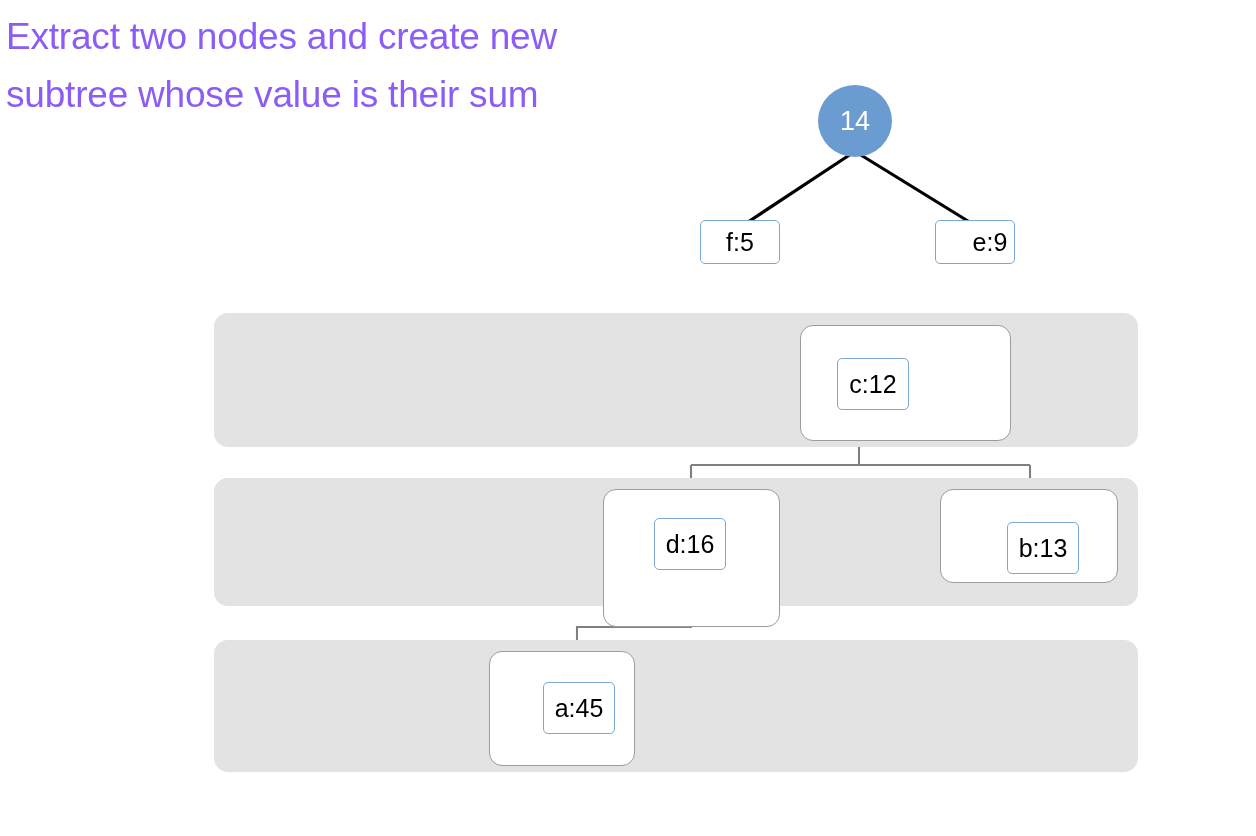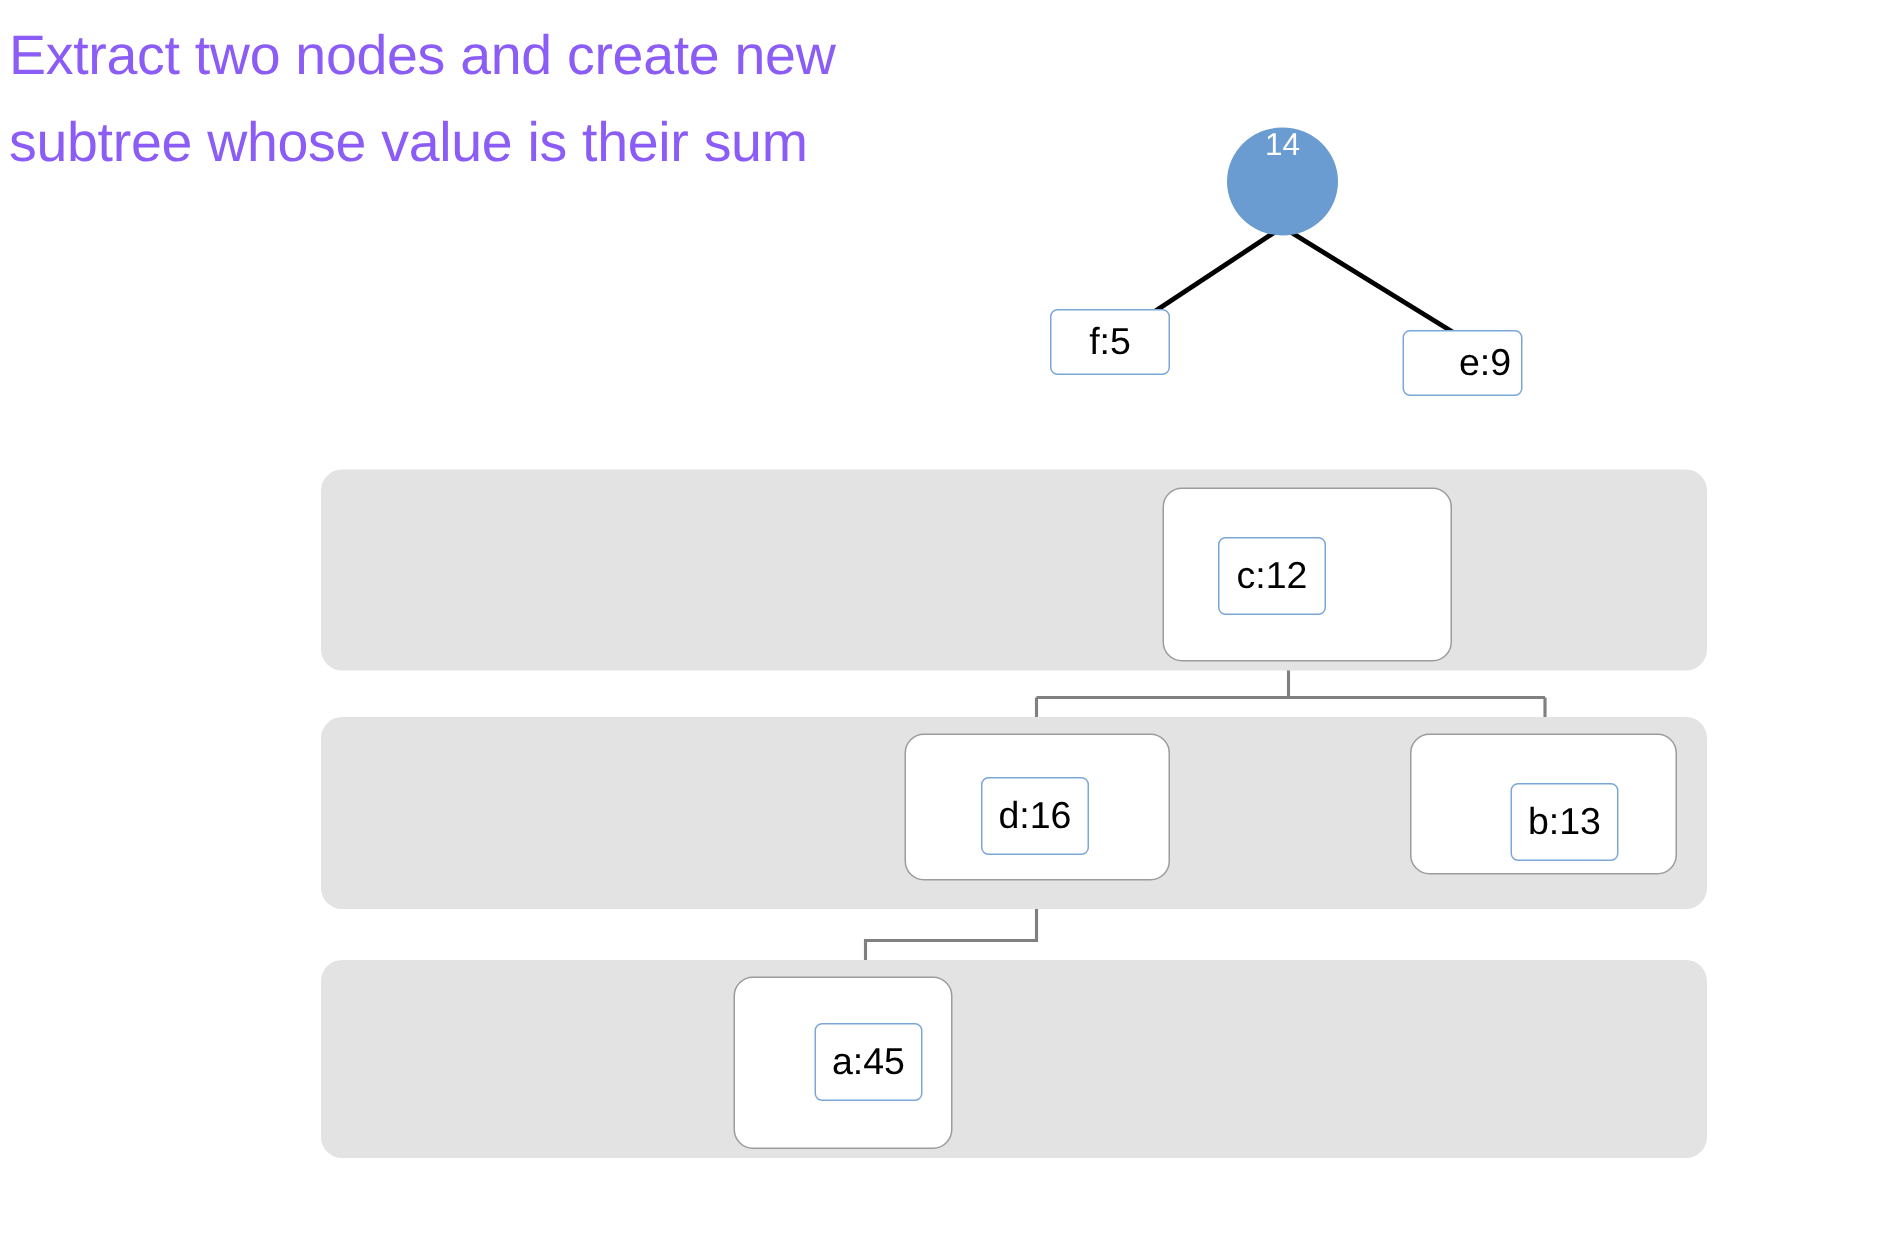--- a/index.html
+++ b/index.html
@@ -87,23 +87,24 @@
     z-index: 1;
   }
 
   
   .root-circle {
     position: absolute;
     box-sizing: border-box;
     background: #6a9bd1;
     border-radius: 50%;
     display: flex;
+    align-items: center;
     justify-content: center;
     color: #ffffff;
-    font-size: 21px;
+    font-size: 27px;
     font-family: "Liberation Sans", sans-serif;
     z-index: 6;
   }
 </style>
 </head>
 <body>
 
 <div class="slide-title">Extract two nodes and create new subtree whose value is their sum</div>
 
 <div class="band" style="left:214px; top:313px; width:924px; height:134px;"></div>
@@ -130,35 +131,35 @@
     <path d="M 1030 465 L 1030 490"></path>
 
     <path d="M 691 602 L 691 627 L 577 627 L 577 652"></path>
   </g>
 </svg>
 
 <div class="root-circle" style="left:818px; top:85px; width:74px; height:72px;">
   <span>14</span>
 </div>
 
-<div class="chip chip-leaf" style="left:700px; top:206px;align-items:center;">
+<div class="chip chip-leaf" style="left:700px; top:220px;align-items:center;">
   <span>f:5</span>
 </div>
 
 <div class="chip chip-leaf" style="left:935px; top:220px;padding-left:30px;">
   <span>e:9</span>
 </div>
 
-<div class="orgnode" style="left:775px; top:325px; width:193px; height:116px;">
+<div class="orgnode" style="left:800px; top:325px; width:211px; height:116px;">
   <div class="chip chip-inner" style="left:36px; top:32px;">
     <span>c:12</span>
   </div>
 </div>
 
-<div class="orgnode" style="left:603px; top:489px; width:177px; height:98px;">
+<div class="orgnode" style="left:603px; top:489px; width:177px; height:138px;">
   <div class="chip chip-inner" style="left:50px; top:28px;">
     <span>d:16</span>
   </div>
 </div>
 
 <div class="orgnode" style="left:940px; top:489px; width:178px; height:94px;">
   <div class="chip chip-inner" style="left:66px; top:32px;">
     <span>b:13</span>
   </div>
 </div>

